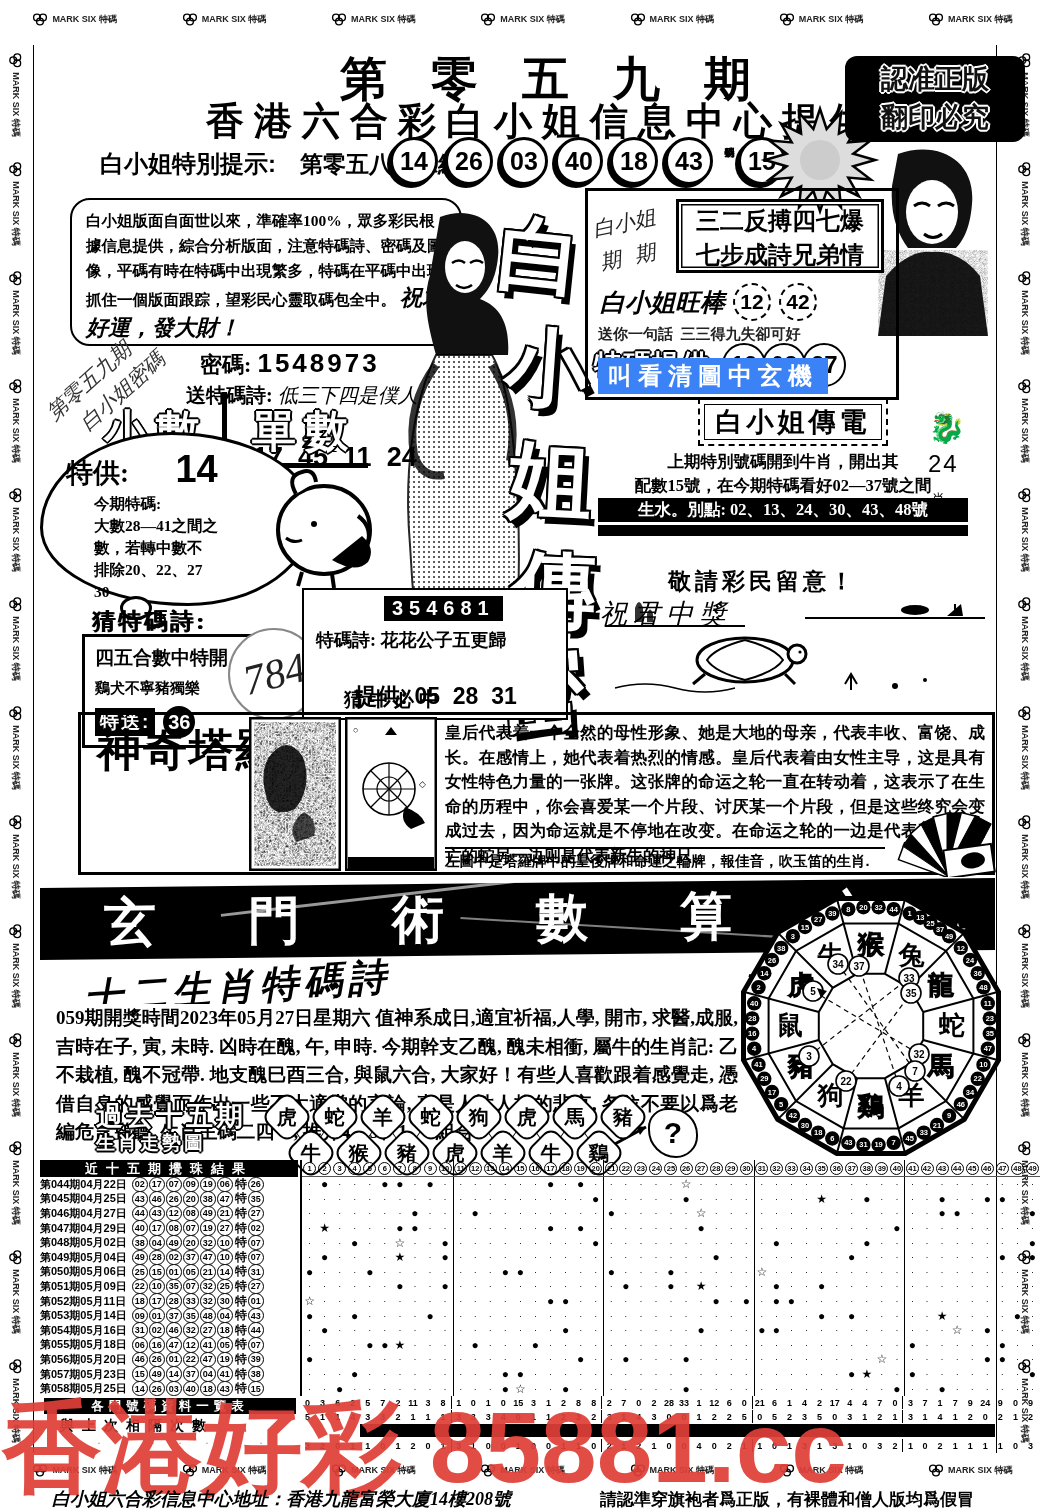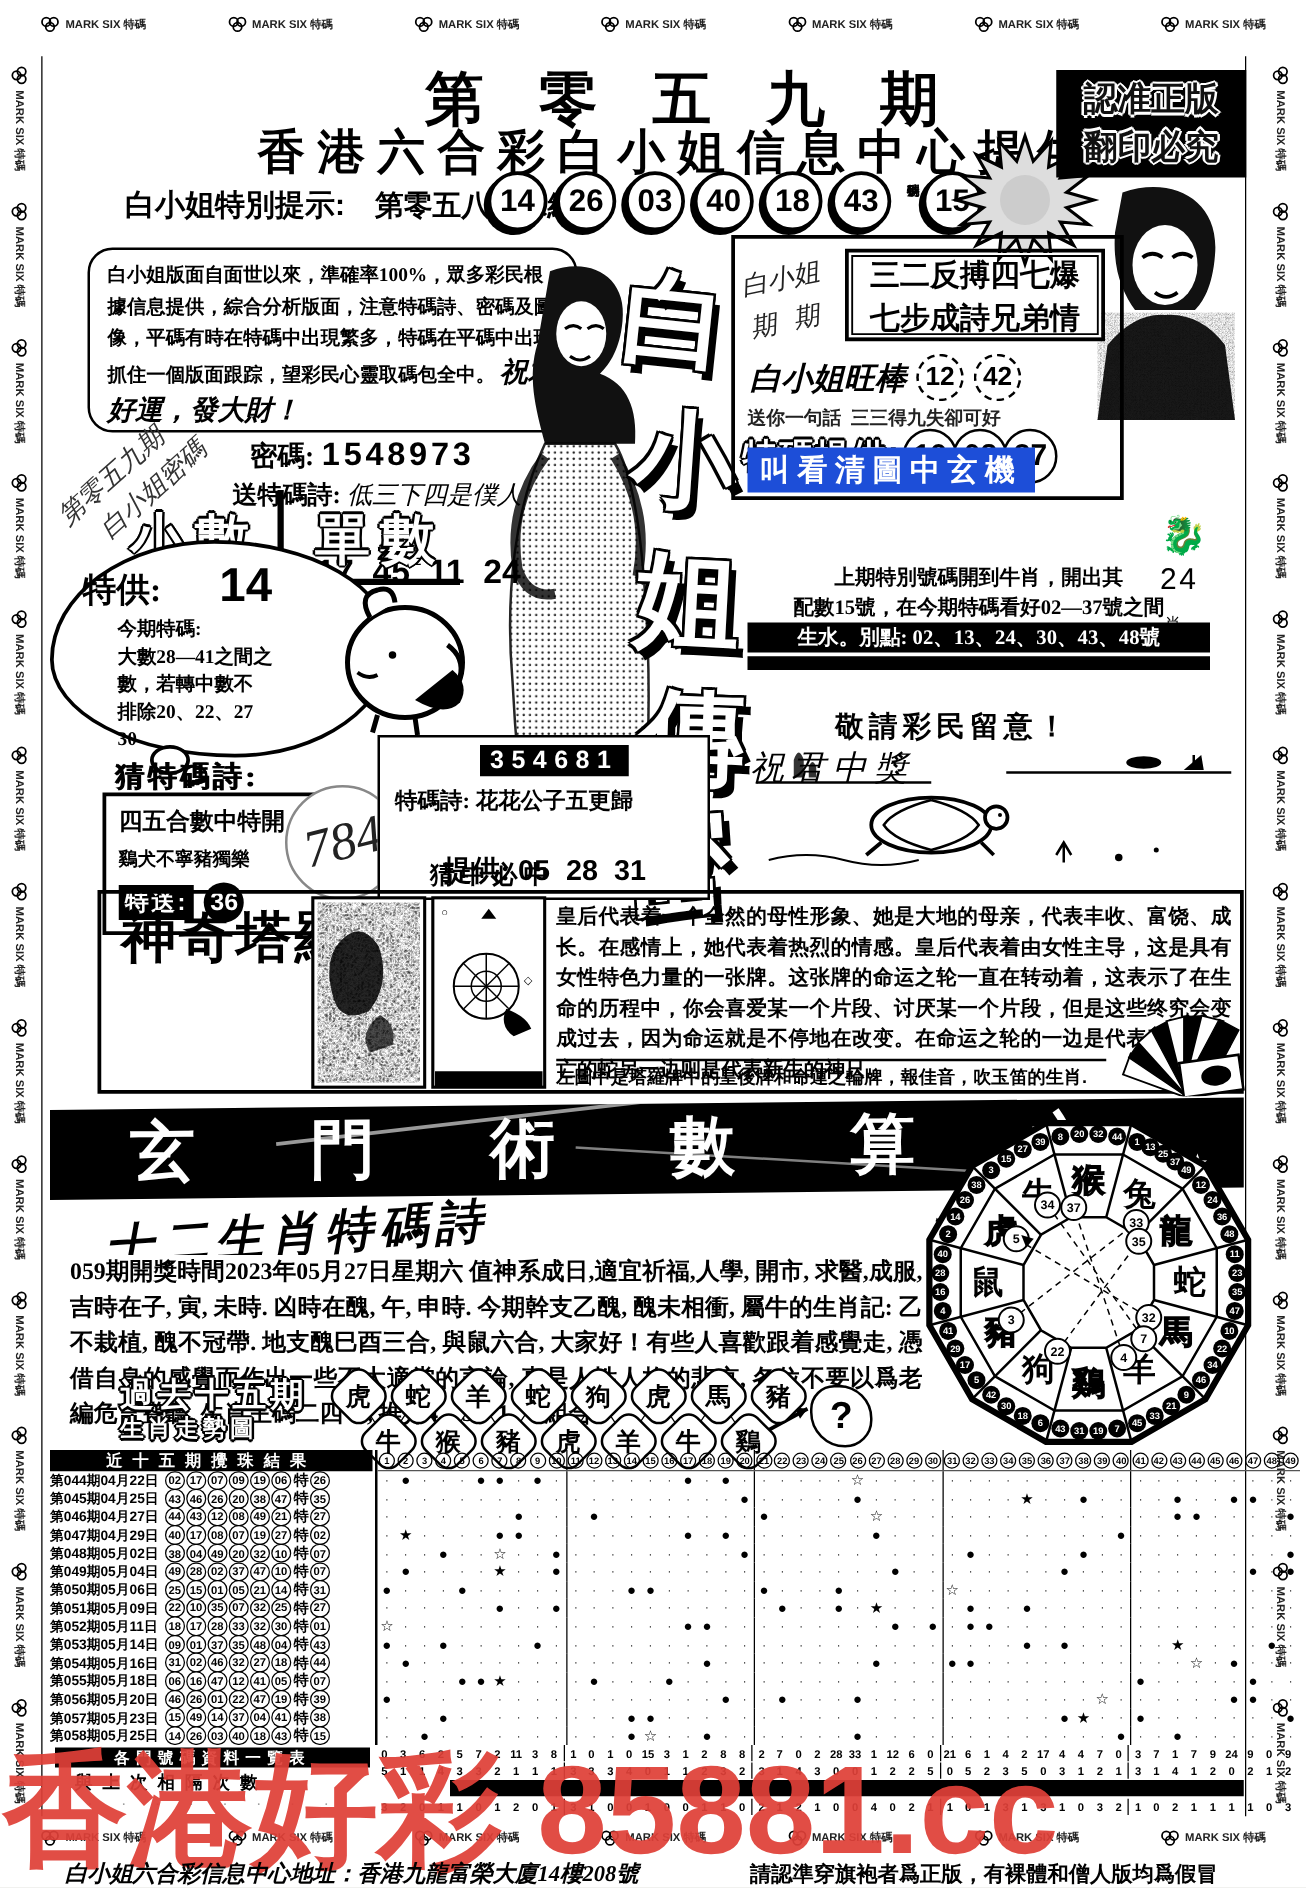--- a/index.html
+++ b/index.html
@@ -393,21 +393,21 @@
       <span class="ball">43</span>
       <span style="writing-mode: vertical-rl; font-size: 10px; font-weight: bold; height: 44px; margin: 0px 2px;">特別號碼</span>
       <span class="ball">15</span>
     </div>
 
   <svg id="starSvg" class="abs" style="left:760px;top:104px;" width="120" height="112" viewBox="0 0 120 112">
       <polygon points="115.0,56.0 93.3,62.2 110.8,75.6 88.3,73.6 98.9,92.2 78.9,82.3 81.0,103.3 66.6,87.0 60.0,107.2 53.4,87.0 39.0,103.3 41.1,82.3 21.1,92.2 31.7,73.6 9.2,75.6 26.7,62.2 5.0,56.0 26.7,49.8 9.2,36.4 31.7,38.4 21.1,19.8 41.1,29.7 39.0,8.7 53.4,25.0 60.0,4.8 66.6,25.0 81.0,8.7 78.9,29.7 98.9,19.8 88.3,38.4 110.8,36.4 93.3,49.8" fill="#ddd" stroke="#000" stroke-width="2.5"></polygon>
       <circle cx="60" cy="56" r="20" fill="#bbb" opacity=".5"></circle>
     </svg>
 
-  <div class="abs" style="left:845px;top:56px;width:152px;height:86px;background:#000;border-radius:0;text-align:center;color:#000;">
+  <div class="abs" style="left:845px;top:56px;width:180px;height:86px;background:#000;border-radius:12px;text-align:center;color:#000;">
     <div class="x9" style="font-size:27px;line-height:38px;margin-top:4px;color:#111;text-shadow:-2px 0 #fff,2px 0 #fff,0 -2px #fff,0 2px #fff,-1px -1px #fff,1px 1px #fff,1px -1px #fff,-1px 1px #fff;">
       <span>認准正版</span><br>
       <span>翻印必究</span>
     </div>
   </div>
 
   <svg class="abs" style="left:868px;top:146px;" width="126" height="190" viewBox="0 0 126 190">
     <defs>
         <filter id="nz">
           <feTurbulence baseFrequency="0.9" numOctaves="2" result="n"></feTurbulence>
@@ -492,23 +492,26 @@
         </span>
       <span class="circle-sm" style="width:40px;height:40px;font-size:24px;margin-left:-4px;">
           <span>08</span>
         </span>
       <span class="circle-sm" style="width:40px;height:40px;font-size:24px;margin-left:-4px;">
           <span>27</span>
         </span>
     </div>
   </div>
   <div class="abs" style="left:585px;top:396px;width:308px;height:0;"></div>
-  <div class="abs serif x9" style="left:598px;top:358px;font-size:24px;letter-spacing:6px;background:#1d4ed8;color:#fff;padding:2px 10px;">叫看清圖中玄機</div>
+  <div class="abs serif x9" style="left:598px;top:358px;font-size:24px;letter-spacing:6px;background:#3b82f6;color:#fff;padding:2px 10px;">叫看清圖中玄機</div>
 
   <div class="abs" style="left:598px;top:398px;width:382px;height:215px;">
+    <div class="abs" style="left:100px;top:0;width:186px;height:44px;border:2px dashed #000;box-shadow:0 0 0 4px #fff inset,0 0 0 5px #000 inset;display:flex;align-items:center;justify-content:center;">
+      <span class="serif x9" style="font-size:27px;letter-spacing:4px;">白小姐傳電</span>
+    </div>
     <div class="abs b serif" style="left:0;top:52px;width:370px;font-size:16.5px;line-height:24px;text-align:center;">
       <div>上期特別號碼開到牛肖，開出其</div>
       <div>配數15號，在今期特碼看好02—37號之間</div>
       <div style="background:#000;color:#fff;">生水。別點: 02、13、24、30、43、48號</div>
       <div style="height:11px;background:#000;margin-top:3px;"></div>
     </div>
     <div class="abs b serif" style="left:70px;top:168px;font-size:23px;letter-spacing:4px;">敬請彩民留意！</div>
     <div class="abs serif" style="left:2px;top:198px;font-size:27px;font-style:italic;letter-spacing:6px;">祝君中獎</div>
     <div class="abs" style="left:330px;top:12px;font-size:30px;">🐉</div>
     <div class="abs" style="left:330px;top:52px;font-size:24px;letter-spacing:2px;">24</div>

